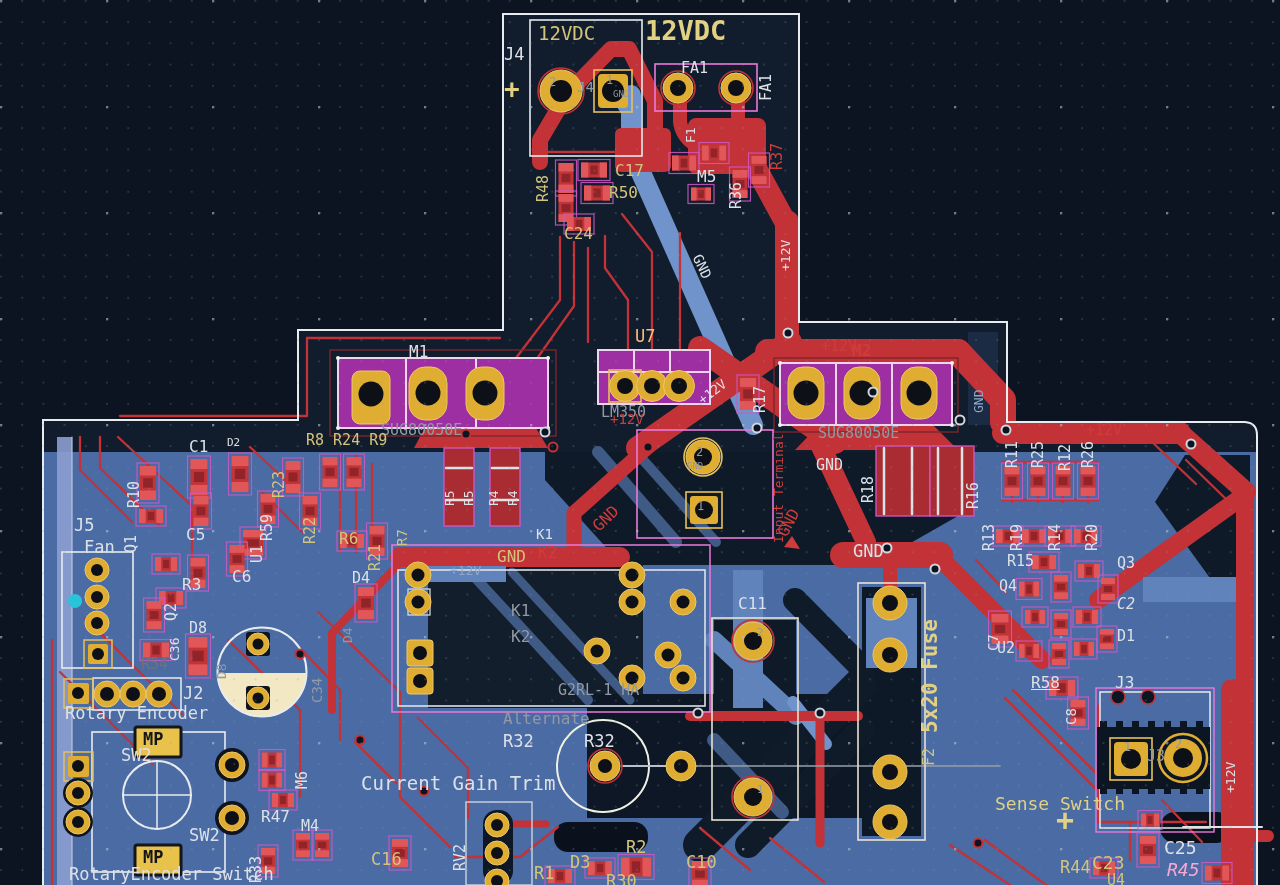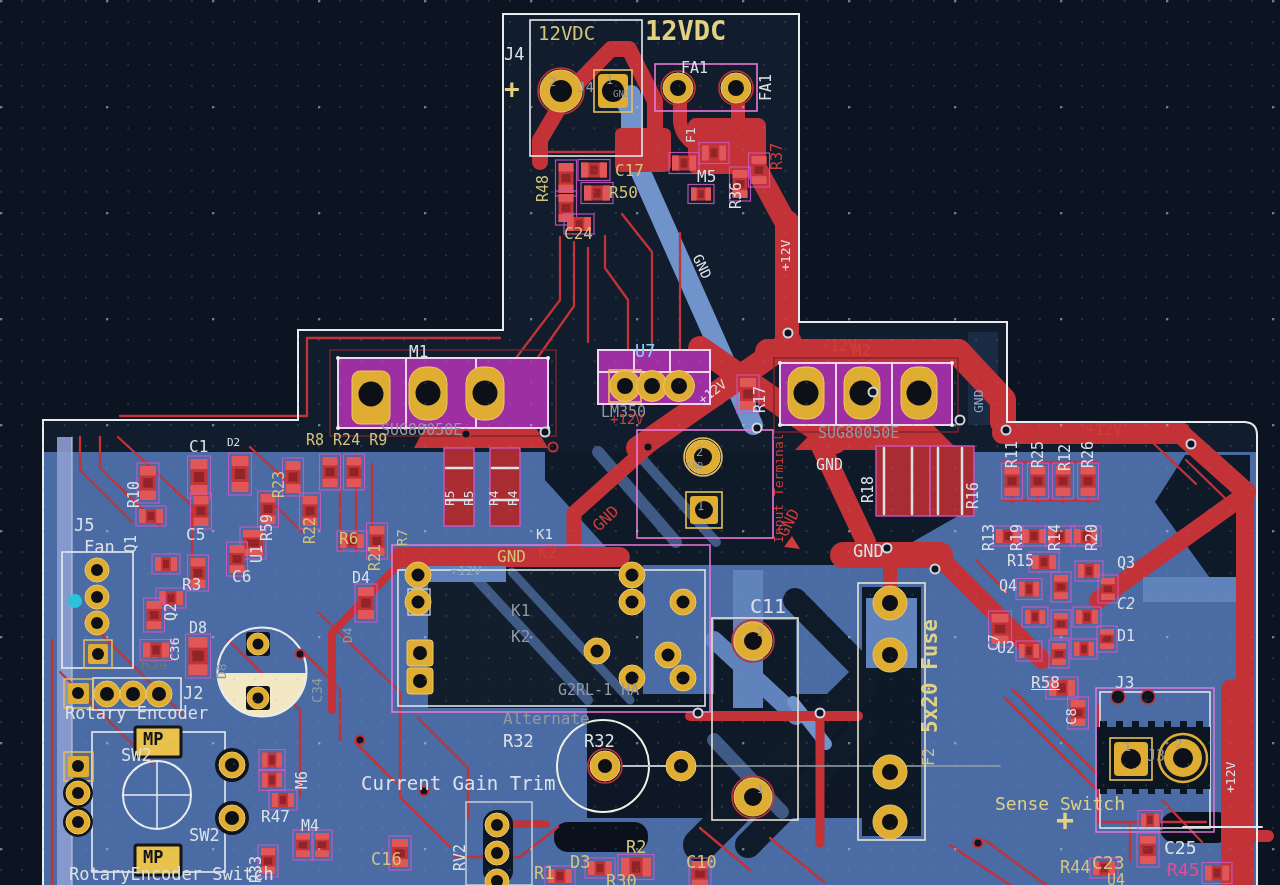--- a/index.html
+++ b/index.html
@@ -859,21 +859,21 @@
       <span class="lbl" style="left: 684px; top: 143px; font-size: 13px; color: rgb(220, 225, 231); transform: rotate(-90deg);">F1</span>
       <span class="lbl" style="left: 770px; top: 170px; font-size: 15px; color: rgb(207, 61, 58); transform: rotate(-90deg);">R37</span>
       <span class="lbl" style="left: 697px; top: 169px; font-size: 16px; color: rgb(220, 225, 231);">M5</span>
       <span class="lbl" style="left: 729px; top: 209px; font-size: 15px; color: rgb(220, 225, 231); transform: rotate(-90deg);">R36</span>
       <span class="lbl" style="left: 536px; top: 202px; font-size: 15px; color: rgb(211, 196, 124); transform: rotate(-90deg);">R48</span>
       <span class="lbl" style="left: 615px; top: 163px; font-size: 16px; color: rgb(211, 196, 124);">C17</span>
       <span class="lbl" style="left: 609px; top: 185px; font-size: 16px; color: rgb(211, 196, 124);">R50</span>
       <span class="lbl" style="left: 564px; top: 226px; font-size: 16px; color: rgb(211, 196, 124);">C24</span>
       <span class="lbl" style="left: 703px; top: 252px; font-size: 14px; color: rgb(220, 225, 231); transform: rotate(64deg);">GND</span>
       <span class="lbl" style="left: 779px; top: 271px; font-size: 13px; color: rgb(220, 225, 231); transform: rotate(-90deg);">+12V</span>
-      <span class="lbl" style="left: 635px; top: 343px; font-size: 17px; color: #7dd3fc;">U7</span>
+      <span class="lbl" style="left: 635px; top: 328px; font-size: 17px; color: #fdba74;">U7</span>
       <span class="lbl" style="left: 601px; top: 397px; font-size: 15px; color: rgb(144, 153, 164); margin-top: 8px;">LM350</span>
       <span class="lbl" style="left: 409px; top: 344px; font-size: 16px; color: rgb(220, 225, 231);">M1</span>
       <span class="lbl" style="left: 381px; top: 423px; font-size: 15px; color: rgb(144, 153, 164);">SUG80050E</span>
       <span class="lbl" style="left: 306px; top: 433px; font-size: 15px; color: rgb(211, 196, 124);">R8 R24 R9</span>
       <span class="lbl" style="left: 821px; top: 339px; font-size: 15px; color: rgb(207, 61, 58);">+12V</span>
       <span class="lbl" style="left: 852px; top: 343px; font-size: 16px; color: rgb(207, 61, 58); font-weight: 700;">M2</span>
       <span class="lbl" style="left: 818px; top: 426px; font-size: 15px; color: rgb(144, 153, 164);">SUG80050E</span>
       <span class="lbl" style="left: 696px; top: 396px; font-size: 13px; color: rgb(220, 225, 231); transform: rotate(-37deg);">+12V</span>
       <span class="lbl" style="left: 610px; top: 412px; font-size: 14px; color: rgb(207, 61, 58);">+12V</span>
       <span class="lbl" style="left: 753px; top: 413px; font-size: 15px; color: rgb(220, 225, 231); transform: rotate(-90deg);">R17</span>
@@ -947,21 +947,21 @@
       <span class="lbl" style="left: 584px; top: 733px; font-size: 17px; color: rgb(220, 225, 231);">R32</span>
       <span class="lbl" style="left: 361px; top: 774px; font-size: 19px; color: rgb(220, 225, 231);">Current Gain Trim</span>
       <span class="lbl" style="left: 453px; top: 871px; font-size: 15px; color: rgb(220, 225, 231); transform: rotate(-90deg);">RV2</span>
       <span class="lbl" style="left: 534px; top: 865px; font-size: 17px; color: rgb(211, 196, 124);">R1</span>
       <span class="lbl" style="left: 570px; top: 854px; font-size: 17px; color: rgb(211, 196, 124);">D3</span>
       <span class="lbl" style="left: 626px; top: 839px; font-size: 17px; color: rgb(211, 196, 124);">R2</span>
       <span class="lbl" style="left: 606px; top: 873px; font-size: 17px; color: rgb(211, 196, 124);">R30</span>
       <span class="lbl" style="left: 686px; top: 854px; font-size: 17px; color: rgb(211, 196, 124);">C10</span>
       <span class="lbl" style="left: 920px; top: 733px; font-size: 21px; color: rgb(226, 209, 131); transform: rotate(-90deg); font-weight: 700;">5x20 Fuse</span>
       <span class="lbl" style="left: 922px; top: 766px; font-size: 15px; color: rgb(211, 196, 124); transform: rotate(-90deg);">F2</span>
-      <span class="lbl" style="left: 738px; top: 596px; font-size: 20px; color: rgb(220, 225, 231); margin-left: 12px;">C11</span>
+      <span class="lbl" style="left: 738px; top: 596px; font-size: 16px; color: rgb(220, 225, 231);">C11</span>
       <span class="lbl" style="left: 757px; top: 627px; font-size: 11px; color: rgb(144, 153, 164);">2</span>
       <span class="lbl" style="left: 757px; top: 784px; font-size: 11px; color: rgb(144, 153, 164);">1</span>
       <span class="lbl" style="left: 1117px; top: 556px; font-size: 15px; color: rgb(220, 225, 231);">Q3</span>
       <span class="lbl" style="left: 999px; top: 579px; font-size: 15px; color: rgb(220, 225, 231);">Q4</span>
       <span class="lbl" style="left: 1007px; top: 554px; font-size: 15px; color: rgb(220, 225, 231);">R15</span>
       <span class="lbl" style="left: 1117px; top: 597px; font-size: 15px; color: rgb(220, 225, 231); font-style: italic;">C2</span>
       <span class="lbl" style="left: 986px; top: 651px; font-size: 14px; color: rgb(220, 225, 231); transform: rotate(-90deg);">C7</span>
       <span class="lbl" style="left: 1117px; top: 629px; font-size: 15px; color: rgb(220, 225, 231);">D1</span>
       <span class="lbl" style="left: 997px; top: 641px; font-size: 15px; color: rgb(220, 225, 231);">U2</span>
       <span class="lbl" style="left: 1031px; top: 675px; font-size: 16px; color: rgb(220, 225, 231); text-decoration: underline;">R58</span>
@@ -969,18 +969,18 @@
       <span class="lbl" style="left: 1115px; top: 675px; font-size: 16px; color: rgb(220, 225, 231);">J3</span>
       <span class="lbl" style="left: 1147px; top: 749px; font-size: 15px; color: rgb(144, 153, 164);">J3</span>
       <span class="lbl" style="left: 1124px; top: 741px; font-size: 12px; color: rgb(144, 153, 164);">1</span>
       <span class="lbl" style="left: 1175px; top: 738px; font-size: 12px; color: rgb(144, 153, 164);">2</span>
       <span class="lbl" style="left: 995px; top: 795px; font-size: 18px; color: rgb(226, 209, 131);">Sense Switch</span>
       <span class="lbl" style="left: 1056px; top: 805px; font-size: 30px; color: rgb(226, 209, 131); font-weight: 700;">+</span>
       <span class="lbl" style="left: 1224px; top: 793px; font-size: 13px; color: rgb(220, 225, 231); transform: rotate(-90deg);">+12V</span>
       <span class="lbl" style="left: 1164px; top: 839px; font-size: 18px; color: rgb(220, 225, 231);">C25</span>
       <span class="lbl" style="left: 1092px; top: 854px; font-size: 18px; color: rgb(211, 196, 124);">C23</span>
       <span class="lbl" style="left: 1060px; top: 859px; font-size: 17px; color: rgb(211, 196, 124);">R44</span>
-      <span class="lbl" style="left: 1167px; top: 861px; font-size: 18px; color: #ec4899;">R45</span>
+      <span class="lbl" style="left: 1167px; top: 861px; font-size: 18px; color: #f9a8d4; font-style: italic;">R45</span>
       <span class="lbl" style="left: 1107px; top: 873px; font-size: 15px; color: rgb(211, 196, 124);">U4</span>
       <span class="lbl" style="left: 143px; top: 731px; font-size: 17px; color: rgb(20, 22, 26); font-weight: 700;">MP</span>
       <span class="lbl" style="left: 143px; top: 849px; font-size: 17px; color: rgb(20, 22, 26); font-weight: 700;">MP</span>
     </div>
 </div>
 
 </body></html>

